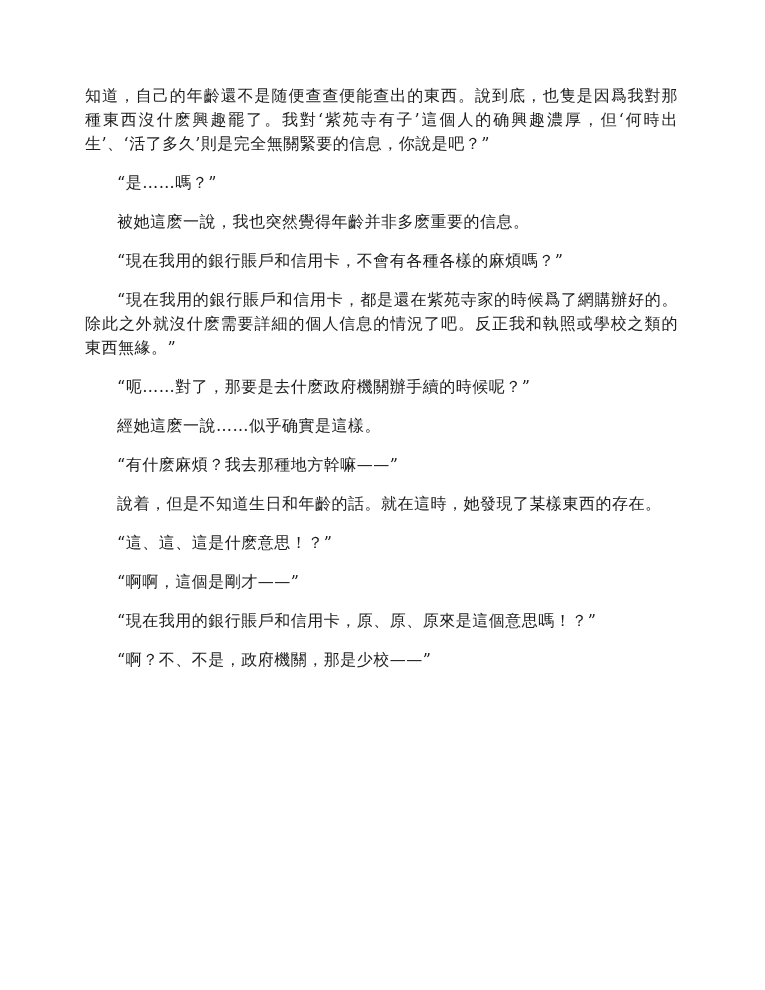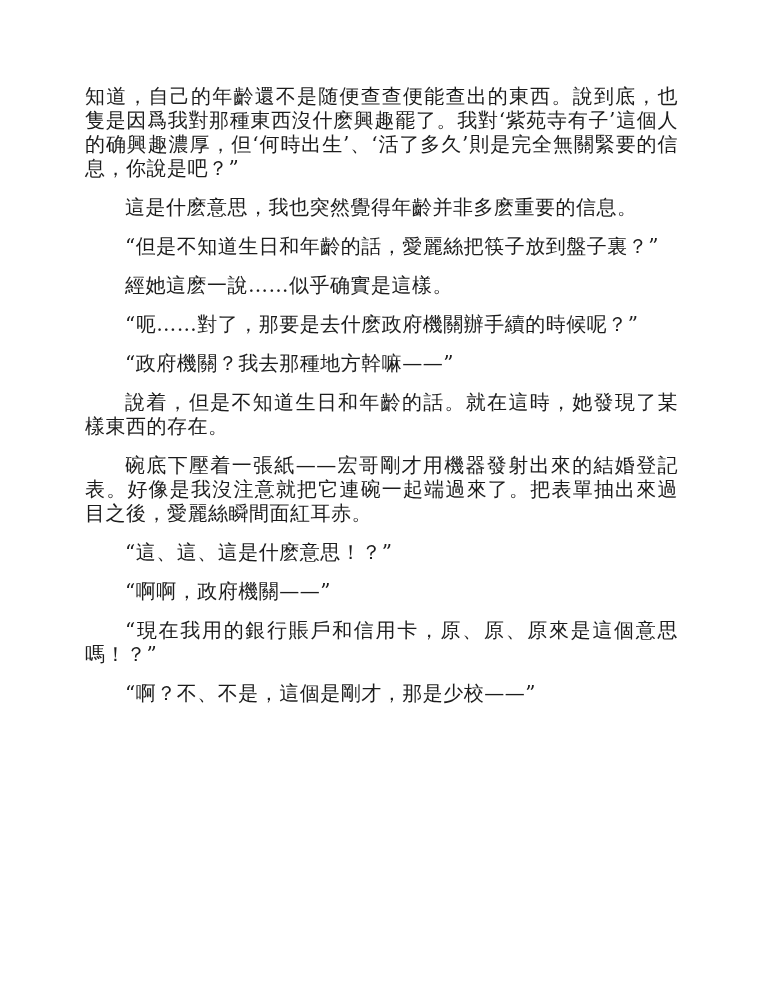--- a/index.html
+++ b/index.html
@@ -14,45 +14,46 @@
     box-sizing: border-box;
     background: #ffffff;
     overflow: hidden;
   }
   .text-block {
     position: absolute;
     left: 85px;
     top: 84px;
     width: 593px;
     font-family: "DejaVu Serif", "Liberation Serif", serif;
-    font-size: 20px;
+    font-size: 16px;
     line-height: 24px;
     color: #1c1c1c;
     text-align: justify;
     letter-spacing: 0.5px;
   }
   .text-block p {
     margin: 0 0 15px 0;
     text-indent: 2em;
   }
   .text-block p.first {
     text-indent: 0;
   }
 </style>
 </head>
 <body>
 
 <div class="page">
   <div class="text-block">
     <p class="first">知道，自己的年齡還不是随便查查便能查出的東西。說到底，也隻是因爲我對那種東西沒什麽興趣罷了。我對‘紫苑寺有子’這個人的确興趣濃厚，但‘何時出生’、‘活了多久’則是完全無關緊要的信息，你說是吧？”</p>
-    <p>這是什麽意思，我也突然覺得年齡并非多麽重要的信息。</p>
-    <p>“但是不知道生日和年齡的話，愛麗絲把筷子放到盤子裏？”</p>
+    <p>“是……嗎？”</p>
+    <p>被她這麽一說，我也突然覺得年齡并非多麽重要的信息。</p>
+    <p>“現在我用的銀行賬戶和信用卡，不會有各種各樣的麻煩嗎？”</p>
+    <p>“現在我用的銀行賬戶和信用卡，都是還在紫苑寺家的時候爲了網購辦好的。除此之外就沒什麽需要詳細的個人信息的情況了吧。反正我和執照或學校之類的東西無緣。”</p>
+    <p>“呃……對了，那要是去什麽政府機關辦手續的時候呢？”</p>
     <p>經她這麽一說……似乎确實是這樣。</p>
-    <p>“呃……對了，那要是去什麽政府機關辦手續的時候呢？”</p>
-    <p>“政府機關？我去那種地方幹嘛——”</p>
+    <p>“有什麽麻煩？我去那種地方幹嘛——”</p>
     <p>說着，但是不知道生日和年齡的話。就在這時，她發現了某樣東西的存在。</p>
-    <p>碗底下壓着一張紙——宏哥剛才用機器發射出來的結婚登記表。好像是我沒注意就把它連碗一起端過來了。把表單抽出來過目之後，愛麗絲瞬間面紅耳赤。</p>
     <p>“這、這、這是什麽意思！？”</p>
-    <p>“啊啊，政府機關——”</p>
+    <p>“啊啊，這個是剛才——”</p>
     <p>“現在我用的銀行賬戶和信用卡，原、原、原來是這個意思嗎！？”</p>
-    <p>“啊？不、不是，這個是剛才，那是少校——”</p>
+    <p>“啊？不、不是，政府機關，那是少校——”</p>
   </div>
 </div>
 
 </body></html>

